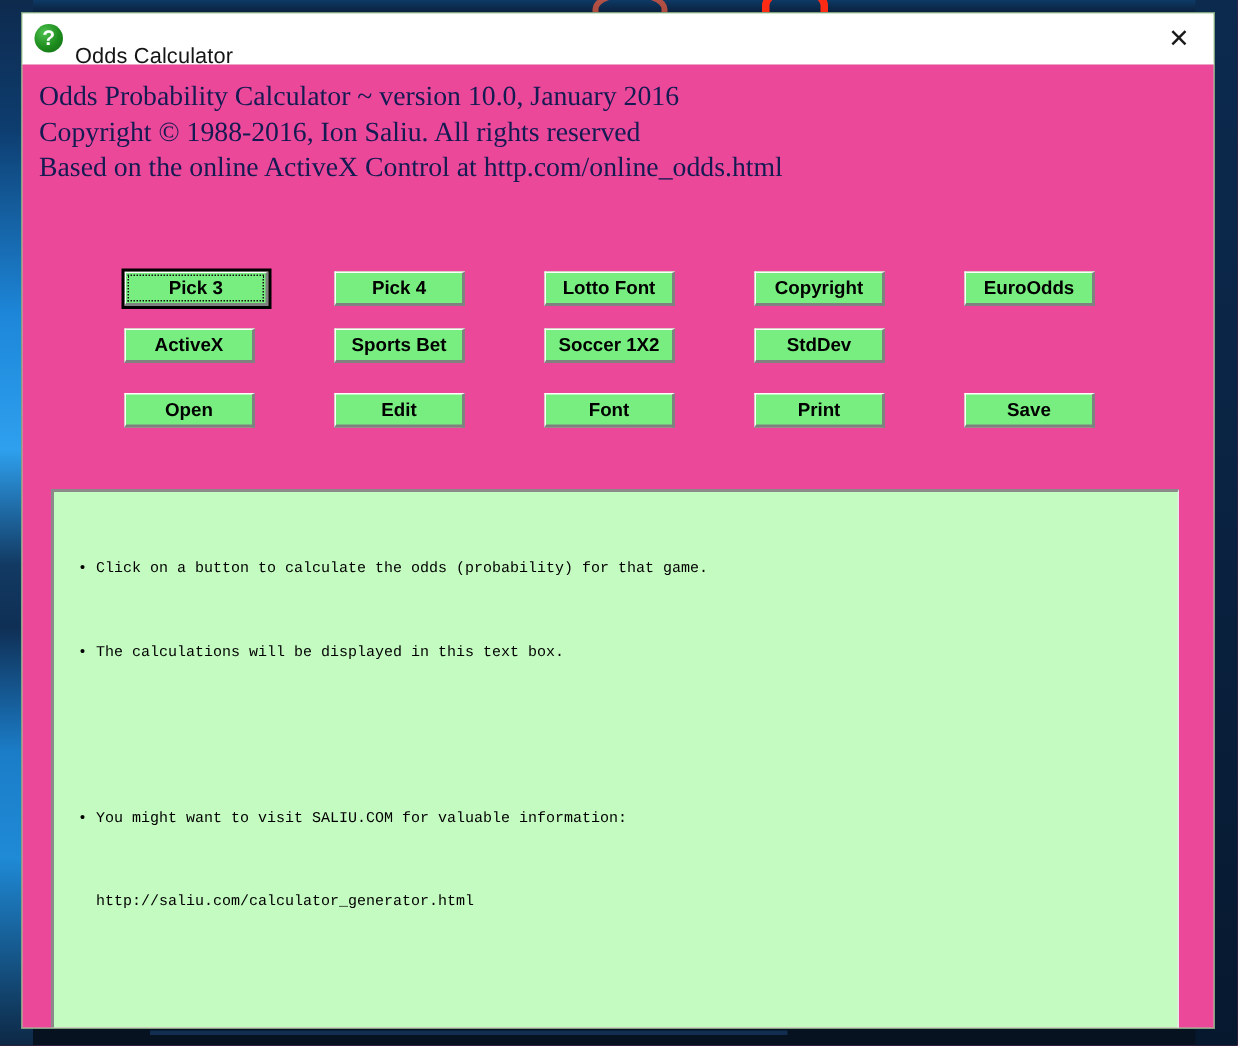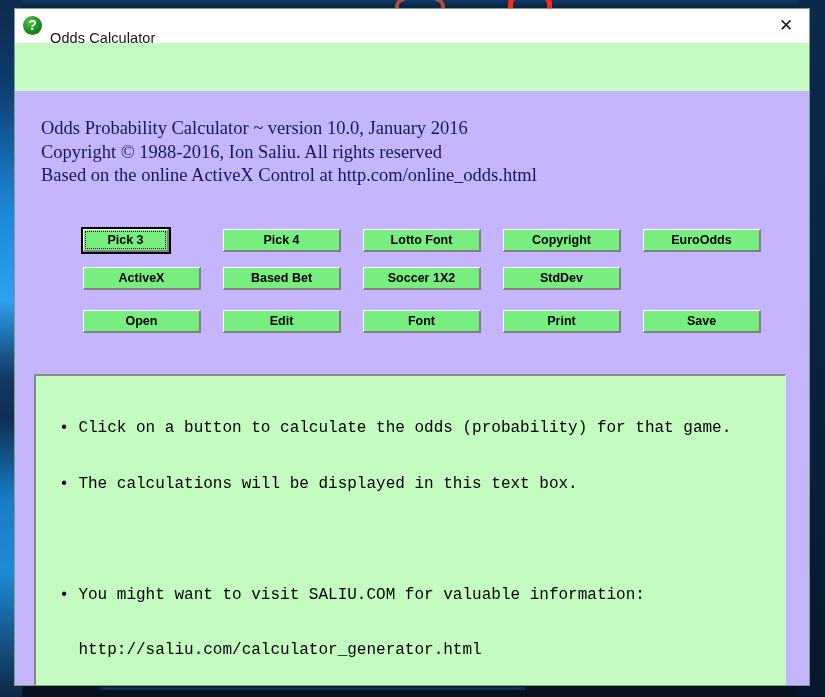--- a/index.html
+++ b/index.html
@@ -119,25 +119,24 @@
     justify-content: center;
     font-size: 17px;
     color: #1a1a1a;
     font-family: "Liberation Sans", sans-serif;
     cursor: pointer;
   }
 
   
   #client {
     flex: 1 1 auto;
-    background: #c4b5fd;
-    padding: 16px;
+    background: #ec4899;
+    padding: 1px;
     position: relative;
     overflow: hidden;
-    margin-top: 48px;
   }
 
   
   #headerblock {
     padding: 10px 0 0 10px;
     font-family: "Liberation Serif", serif;
     font-size: 18.5px;
     color: #141a52;
     line-height: 23.5px;
   }
@@ -150,42 +149,42 @@
     top: 138px;
   }
   .btnrow {
     display: flex;
     margin-bottom: 15px;
     padding-left: 68px;
   }
   .btnrow.row3 { margin-top: 20px; }
   .btncell { width: 140px; flex: 0 0 140px; }
   .btn {
-    width: 118px;
+    width: 87px;
     height: 23px;
     background: #77ee7f;
     color: #000000;
     font-family: "Liberation Sans", sans-serif;
     font-size: 12.5px;
     font-weight: bold;
     text-align: center;
     line-height: 21px;
     border-top: 1px solid #ffffff;
     border-left: 1px solid #ffffff;
     border-right: 2px solid #808080;
     border-bottom: 2px solid #808080;
     box-sizing: border-box;
     cursor: default;
     user-select: none;
     position: relative;
   }
   .btn.focused {
     outline: 2px solid #000000;
     outline-offset: 0px;
-    width: 86px;
+    width: 96px;
   }
   .btn.focused .focusring {
     position: absolute;
     left: 1px; right: 1px; top: 1px; bottom: 1px;
     border: 1px dotted #111111;
     pointer-events: none;
   }
 
   
   #textbox {
@@ -198,21 +197,21 @@
     border-top: 2px solid #8a8a8a;
     border-left: 2px solid #8a8a8a;
     border-right: 1px solid #e8e8e8;
     border-bottom: 1px solid #e8e8e8;
     box-sizing: border-box;
     overflow: hidden;
   }
   #textbox-inner {
     padding: 6px 4px 0 4px;
     font-family: "Liberation Mono", monospace;
-    font-size: 16px;
+    font-size: 10px;
     line-height: 18.5px;
     color: #000000;
     white-space: pre;
   }
   .tline { white-space: pre; }
 </style>
 </head>
 <body>
 
 <div id="desktop">
@@ -272,21 +271,21 @@
       </div>
 
       <div class="btnrow row2">
         <div class="btncell">
           <div class="btn">
             <span>ActiveX</span>
           </div>
         </div>
         <div class="btncell">
           <div class="btn">
-            <span>Based Bet</span>
+            <span>Sports Bet</span>
           </div>
         </div>
         <div class="btncell">
           <div class="btn">
             <span>Soccer 1X2</span>
           </div>
         </div>
         <div class="btncell">
           <div class="btn">
             <span>StdDev</span>

